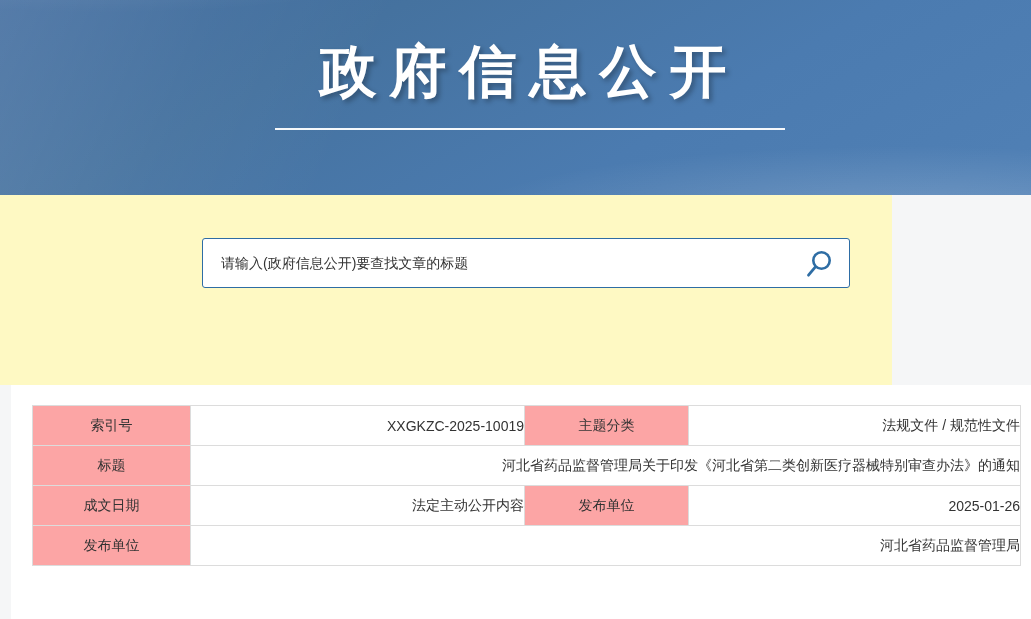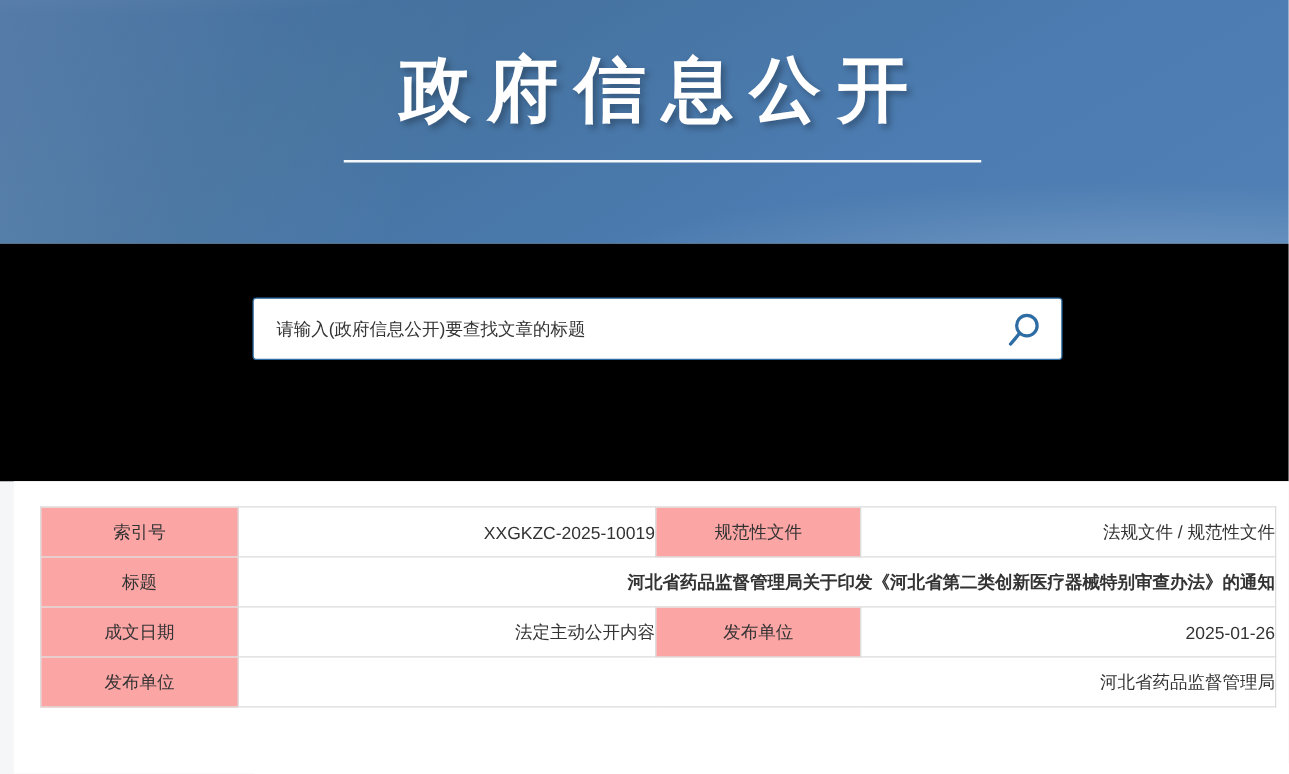--- a/index.html
+++ b/index.html
@@ -37,22 +37,22 @@
   }
   .banner-underline {
     width: 510px; height: 2px;
     margin: 17px auto 0;
     background: rgba(255,255,255,0.95);
   }
 
   
   .search-section {
     position: absolute; top: 195px; left: 0;
-    width: 1031px; height: 190px;
-    background: #000000;
+    width: 892px; height: 190px;
+    background: #fef9c3;
   }
   .search-box {
     position: absolute; top: 43px; left: 202px;
     width: 648px; height: 50px;
     background: #ffffff;
     border: 1px solid #2e6da4;
     border-radius: 3px;
   }
   .search-input {
     width: 100%; height: 100%;
@@ -108,21 +108,21 @@
     background: #fca5a5;
     text-align: center;
     width: 158px;
   }
   .doc-table td.lbl2 { width: 164px; }
   .doc-table td.val {
     background: #ffffff;
     text-align: right;
     padding-left: 12px;
   }
-  .doc-table td.val.bold { font-weight: bold; }
+  .doc-table td.val.bold { font-weight: normal; }
   .col-a { width: 158px; } .col-b { width: 334px; }
   .col-c { width: 164px; } .col-d { width: 332px; }
 </style>
 </head>
 <body>
 
 <div class="banner">
   <div class="banner-inner">
     <div class="banner-title">政府信息公开</div>
     <div class="banner-underline"></div>
@@ -151,21 +151,21 @@
     <colgroup>
       <col class="col-a">
         <col class="col-b">
         <col class="col-c">
         <col class="col-d">
     </colgroup>
     <tbody>
       <tr>
         <td class="lbl">索引号</td>
         <td class="val">XXGKZC-2025-10019</td>
-        <td class="lbl lbl2">规范性文件</td>
+        <td class="lbl lbl2">主题分类</td>
         <td class="val">法规文件 / 规范性文件</td>
       </tr>
       <tr>
         <td class="lbl">标题</td>
         <td class="val bold" colspan="3">河北省药品监督管理局关于印发《河北省第二类创新医疗器械特别审查办法》的通知</td>
       </tr>
       <tr>
         <td class="lbl">成文日期</td>
         <td class="val">法定主动公开内容</td>
         <td class="lbl lbl2">发布单位</td>

